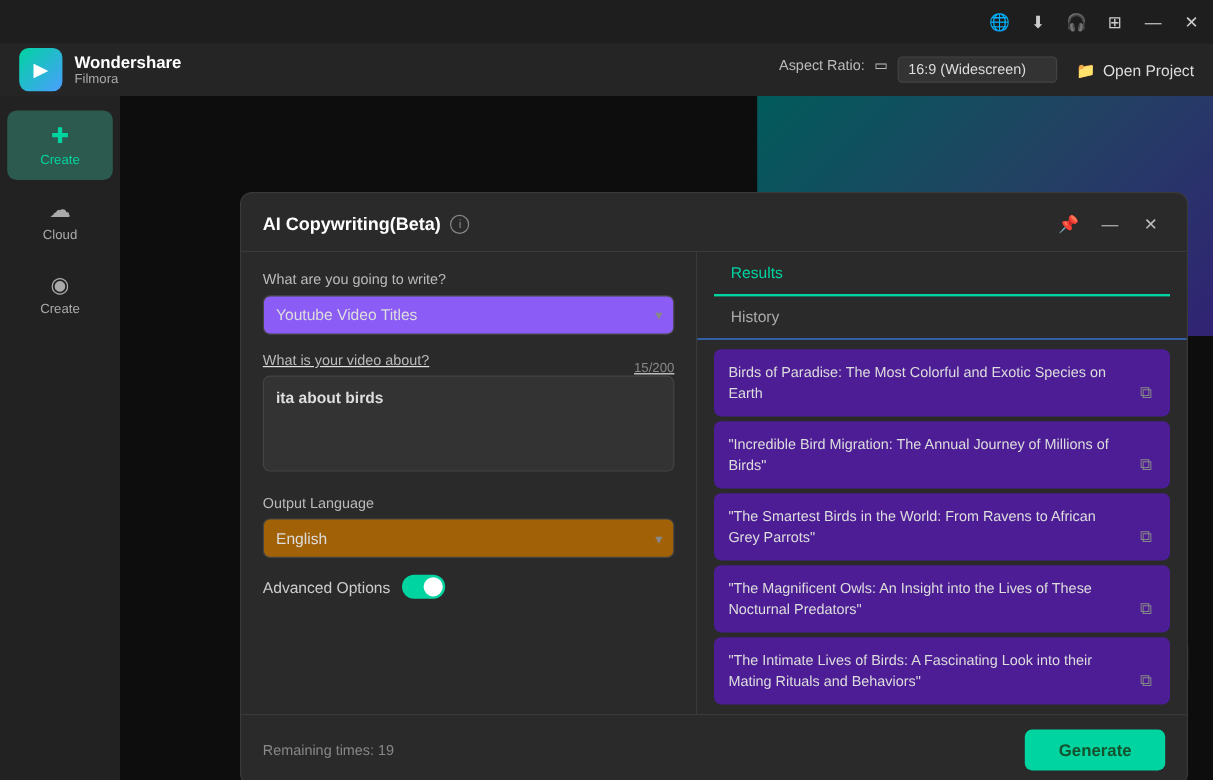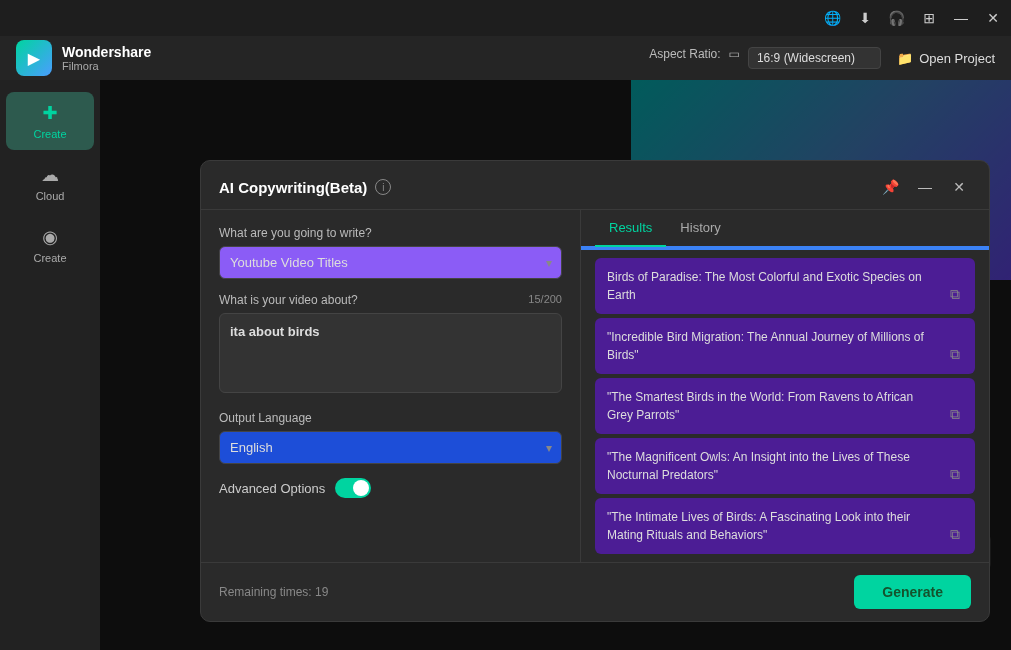--- a/index.html
+++ b/index.html
@@ -248,21 +248,22 @@
       color: #bbb;
       margin-bottom: 6px;
     }
     .char-count {
       font-size: 11px;
       color: #888;
     }
     .field-header {
       display: flex;
       justify-content: space-between;
-      align-items: flex-start;
+      align-items: flex-end;
+      text-decoration: underline;
     }
     .dropdown-wrapper {
       position: relative;
     }
     .dropdown-wrapper select {
       width: 100%;
       background: #8b5cf6;
       border: 1px solid #444;
       border-radius: 6px;
       padding: 8px 30px 8px 10px;
@@ -293,21 +294,21 @@
       resize: none;
       outline: none;
       font-family: inherit;
       font-weight: bold;
     }
     .language-dropdown-wrapper {
       position: relative;
     }
     .language-dropdown-wrapper select {
       width: 100%;
-      background: #1d4ed8;
+      background: #a16207;
       border: 1px solid #444;
       border-radius: 6px;
       padding: 8px 30px 8px 10px;
       color: #ddd;
       font-size: 13px;
       appearance: none;
       cursor: pointer;
       outline: none;
     }
     .advanced-options-row {
@@ -361,22 +362,23 @@
     
     .right-panel {
       flex: 1;
       display: flex;
       flex-direction: column;
       min-height: 0;
     }
     .tabs-row {
       display: flex;
       gap: 0;
-      border-bottom: 4px solid #3b82f6;
+      border-bottom: 1px solid #3b82f6;
       padding: 0 14px;
+      flex-direction: column;
     }
     .tab {
       padding: 10px 14px;
       font-size: 13px;
       color: #aaa;
       cursor: pointer;
       border-bottom: 2px solid transparent;
       margin-bottom: -1px;
     }
     .tab.active {

